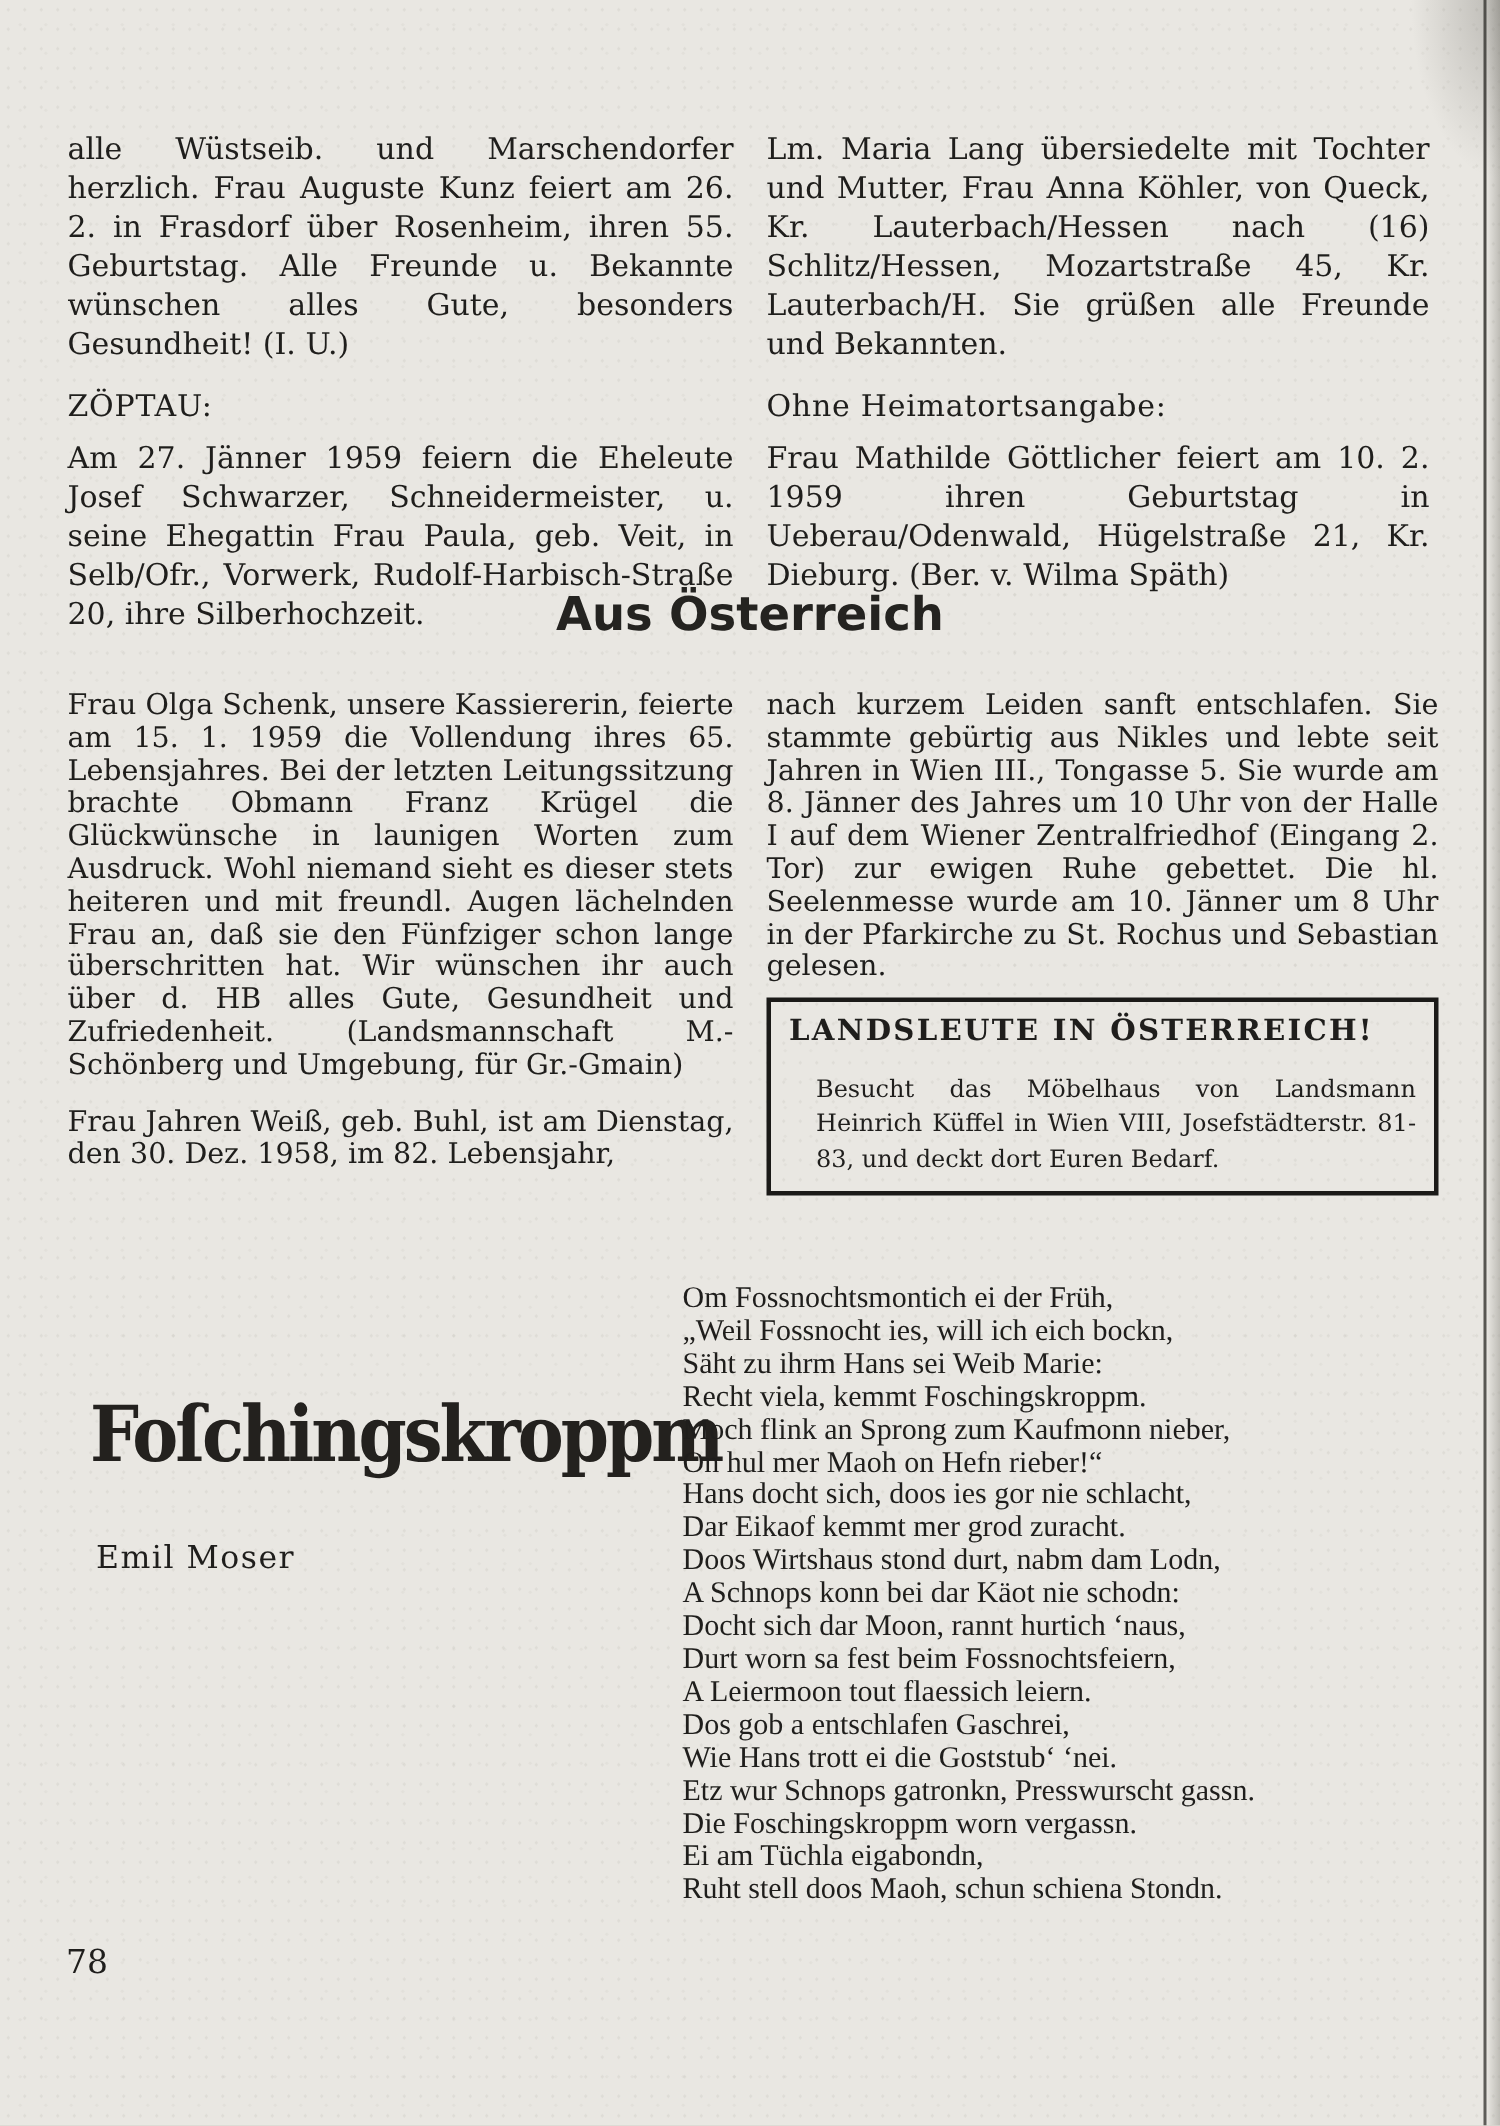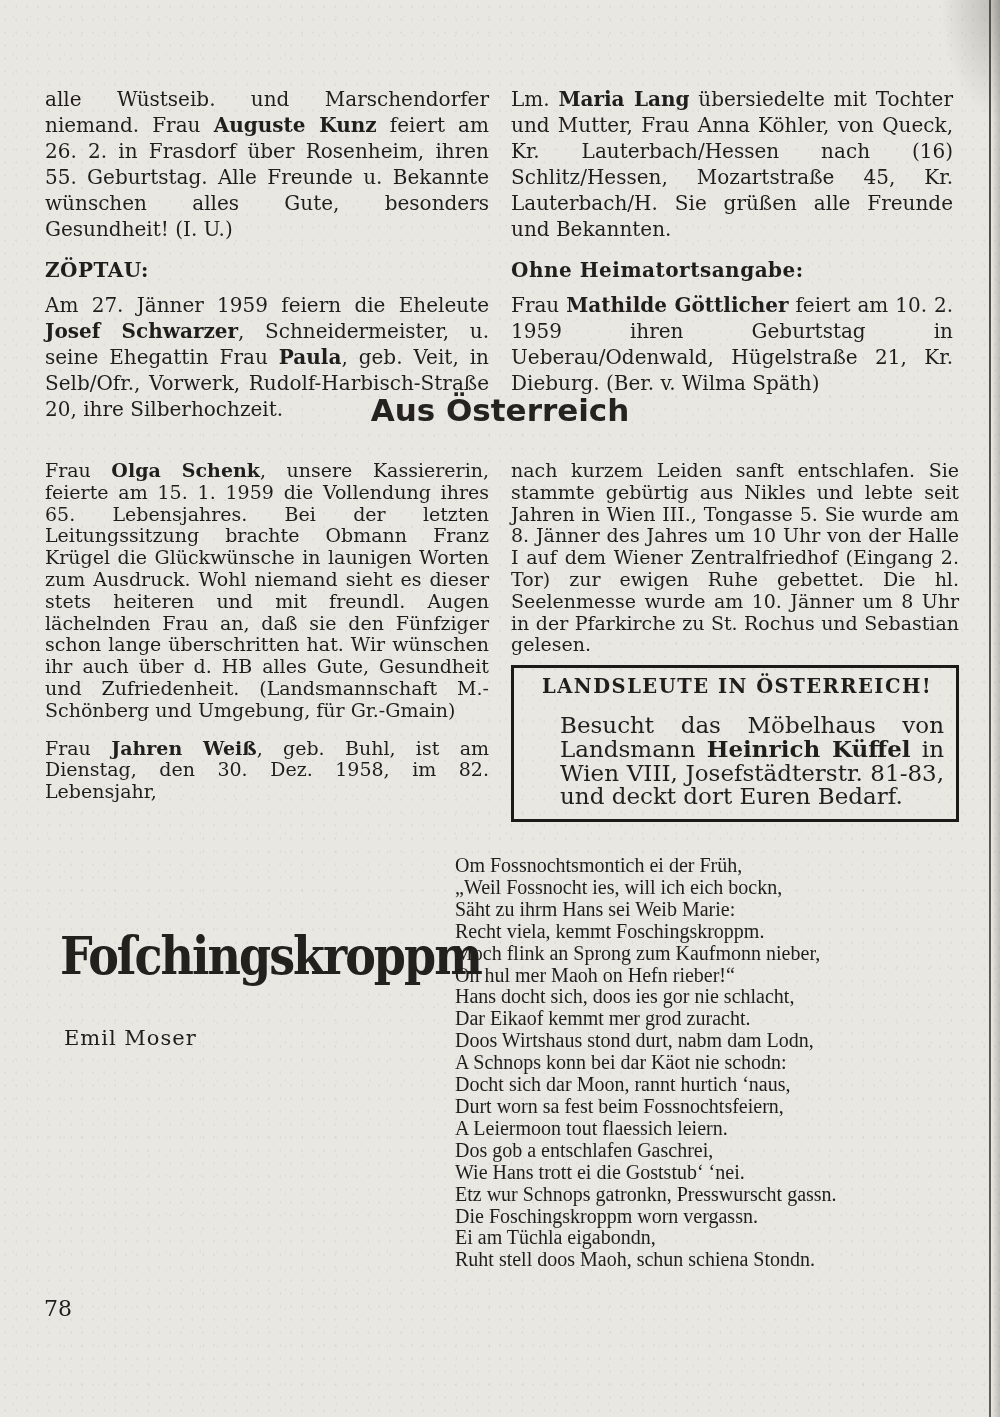--- a/index.html
+++ b/index.html
@@ -15,53 +15,53 @@
     background-color:#e9e7e2;
     background-image:
       radial-gradient(rgba(190,188,180,0.25) 1px, transparent 1px),
       radial-gradient(rgba(210,208,200,0.3) 1px, transparent 1px);
     background-size:11px 13px, 17px 19px;
     background-position:0 0, 5px 7px;
     overflow:hidden;
   }
   .col{position:absolute;}
   .just{text-align:justify;margin:0;}
-  .bold{font-weight:bold;}
+  .bold{font-weight:normal;}
 
   
   .top-left{left:45px;top:86px;width:444px;font-size:20px;line-height:26px;}
   .top-right{left:511px;top:86px;width:442px;font-size:20px;line-height:26px;}
   .sub-heading{
-    font-weight:bold;font-size:20px;margin:15px 0 9px 0;letter-spacing:0.5px;
+    font-weight:normal;font-size:20px;margin:15px 0 9px 0;letter-spacing:0.5px;
   }
   
   .austria-title{
     position:absolute;left:0;top:392px;width:100%;
     text-align:center;
     font-family:"DejaVu Sans", sans-serif;
     font-weight:bold;font-size:31px;
     letter-spacing:0px;color:#242320;
     margin:0;
   }
   .mid-left{left:45px;top:460px;width:444px;font-size:19px;line-height:21.8px;}
   .mid-right{left:511px;top:460px;width:448px;font-size:19px;line-height:21.8px;}
   .para-gap{margin-top:16px;}
   .ad-box{
     border:3px solid #1b1a18;
     margin-top:9px;
-    padding:8px 12px 10px 28px;
+    padding:8px 12px 10px 12px;
   }
   .ad-heading{
     font-weight:bold;font-size:19.5px;letter-spacing:1.5px;
     margin:0 0 4px 0;
   }
   .ad-body{
     margin:16px 0 0 18px;
     text-align:justify;
-    font-size:23px;line-height:23.5px;
+    font-size:16px;line-height:23.5px;
   }
   
   .poem-title{
     position:absolute;left:60px;top:926px;
     font-family:"DejaVu Serif", serif;
     font-weight:bold;font-size:46px;
     letter-spacing:-2px;
     transform:scaleY(1.12);transform-origin:top left;
     color:#23211e;
   }
@@ -94,21 +94,21 @@
     position:absolute;right:0;top:0;width:60px;height:120px;
     background:radial-gradient(ellipse at top right, rgba(100,98,92,0.35), rgba(0,0,0,0) 70%);
   }
 </style>
 </head>
 <body>
 
 <div class="page">
 
   <div class="col top-left">
-    <p class="just"><span>alle Wüstseib. und Marschendorfer niemand. Frau </span><span class="bold">Auguste Kunz</span><span> feiert am 26. 2. in Frasdorf über Rosenheim, ihren 55. Geburtstag. Alle Freunde u. Bekannte wünschen alles Gute, besonders Gesundheit! (I. U.)</span></p>
+    <p class="just"><span>alle Wüstseib. und Marschendorfer herzlich. Frau </span><span class="bold">Auguste Kunz</span><span> feiert am 26. 2. in Frasdorf über Rosenheim, ihren 55. Geburtstag. Alle Freunde u. Bekannte wünschen alles Gute, besonders Gesundheit! (I. U.)</span></p>
     <div class="sub-heading">ZÖPTAU:</div>
     <p class="just"><span>Am 27. Jänner 1959 feiern die Eheleute </span><span class="bold">Josef Schwarzer</span><span>, Schneidermeister, u. seine Ehegattin Frau </span><span class="bold">Paula</span><span>, geb. Veit, in Selb/Ofr., Vorwerk, Rudolf-Harbisch-Straße 20, ihre Silberhochzeit.</span></p>
   </div>
 
   <div class="col top-right">
     <p class="just"><span>Lm. </span><span class="bold">Maria Lang</span><span> übersiedelte mit Tochter und Mutter, Frau Anna Köhler, von Queck, Kr. Lauterbach/Hessen nach (16) Schlitz/Hessen, Mozartstraße 45, Kr. Lauterbach/H. Sie grüßen alle Freunde und Bekannten.</span></p>
     <div class="sub-heading">Ohne Heimatortsangabe:</div>
     <p class="just"><span>Frau </span><span class="bold">Mathilde Göttlicher</span><span> feiert am 10. 2. 1959 ihren Geburtstag in Ueberau/Odenwald, Hügelstraße 21, Kr. Dieburg. (Ber. v. Wilma Späth)</span></p>
   </div>
 

